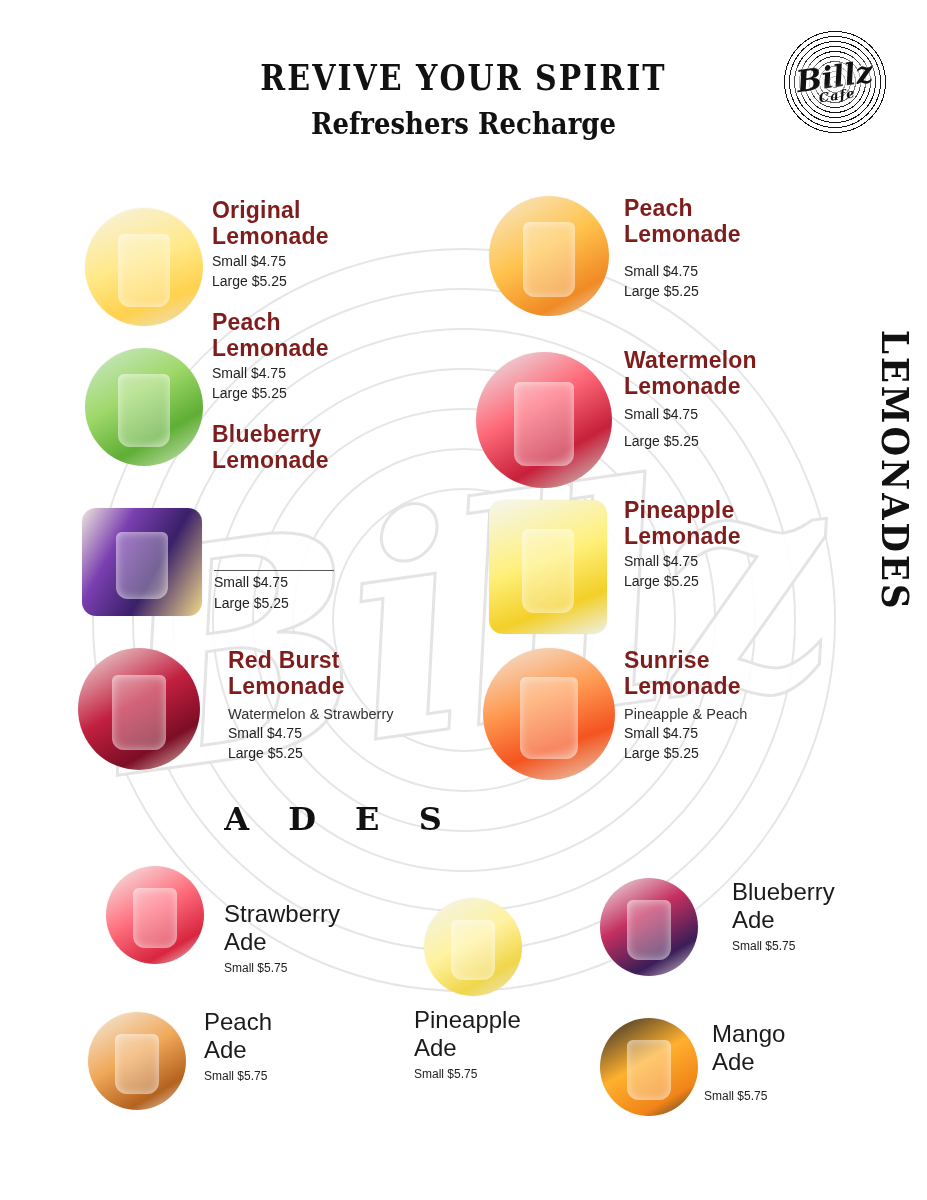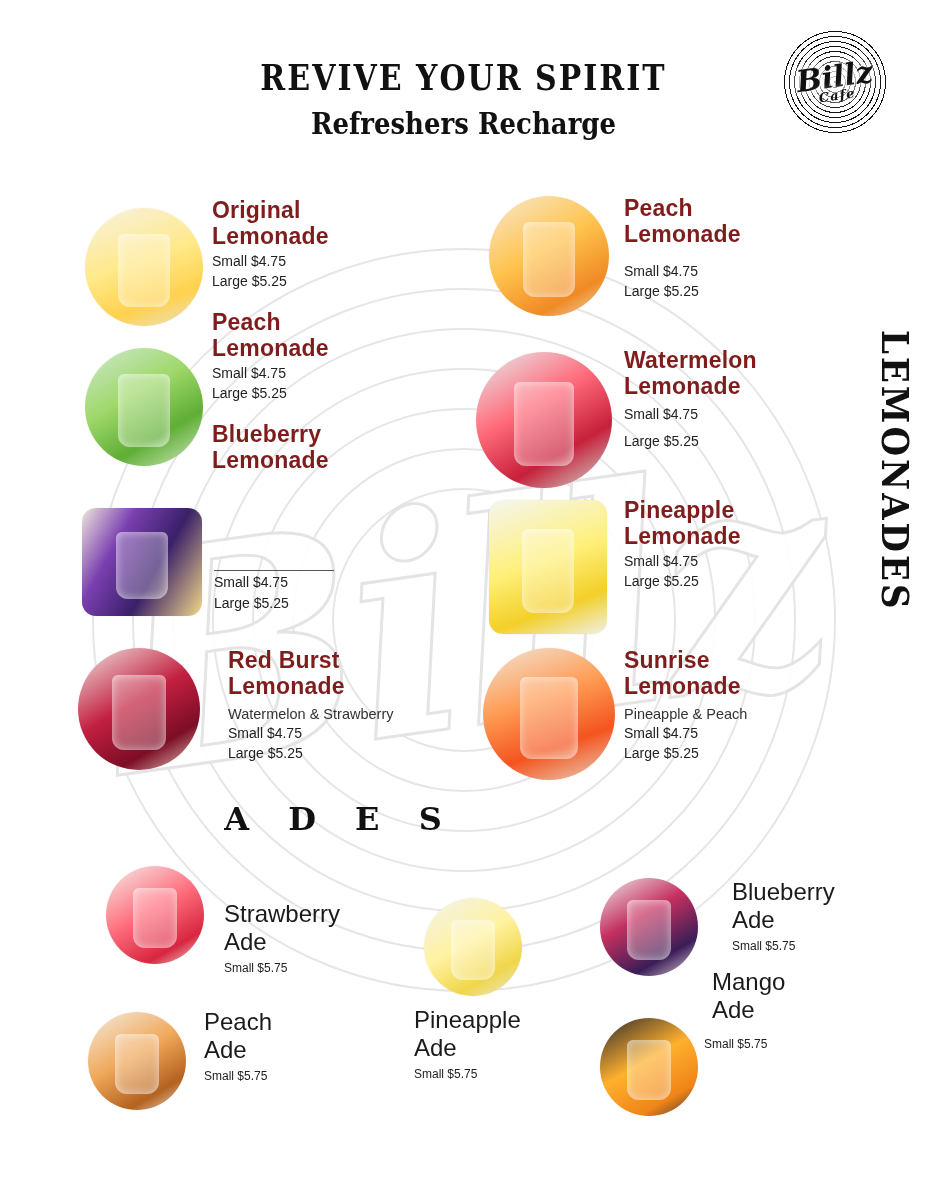--- a/index.html
+++ b/index.html
@@ -402,19 +402,19 @@
     <span>Peach</span><br>
     <span>Ade</span>
   </div>
   <div class="ade-price">Small $5.75</div>
 </div>
 
 <div class="thumb" style="left:600px;top:1018px;width:98px;height:98px;
      background:linear-gradient(150deg,#2a2a2a 0%,#ffb02e 45%,#f08418 78%,#3a3a30 100%);">
   <div class="glass"></div>
 </div>
-<div class="item" style="left:712px;top:968px;">
+<div class="item" style="left:712px;top:1020px;">
   <div class="ade-name">
     <span>Mango</span><br>
     <span>Ade</span>
   </div>
   <div class="ade-price" style="margin-top:14px;margin-left:-8px;">Small $5.75</div>
 </div>
 
 </body></html>

